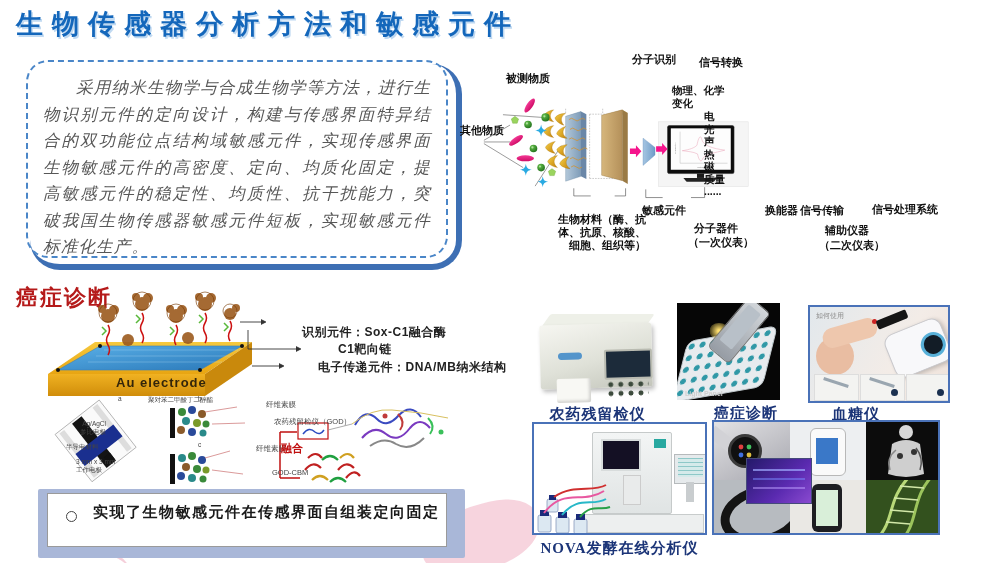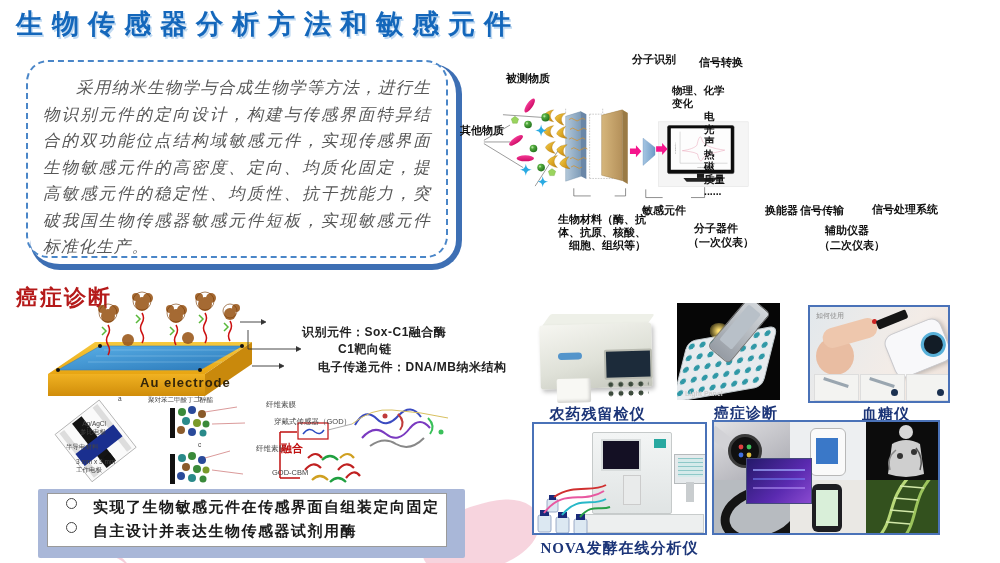--- a/index.html
+++ b/index.html
@@ -26,21 +26,21 @@
   .sec-title{font-size:22px;font-weight:bold;color:#b51a1a;letter-spacing:2px;}
   
   .tlbl{position:absolute;font-size:12px;font-weight:bold;color:#222;letter-spacing:.5px;}
   .tiny{position:absolute;font-size:6.5px;color:#444;line-height:1.2;white-space:pre-line;}
   .au{font-size:13px;font-weight:bold;color:#33250a;letter-spacing:1px;}
   .fusion{font-size:11px;font-weight:bold;color:#c01010;}
   
   .bullet-outer{left:38px;top:489px;width:427px;height:69px;background:#a9b7d8;border-radius:2px;}
   .bullet-inner{left:47px;top:493px;width:400px;height:54px;background:#ffffff;
                 border:1px solid #9a9a9a;padding:4px 0 0 12px;box-sizing:border-box;}
-  .bullet-row{display:flex;align-items:flex-start;height:24px;font-size:15px;font-weight:bold;
+  .bullet-row{display:flex;align-items:flex-end;height:24px;font-size:15px;font-weight:bold;
               color:#1a1a1a;letter-spacing:1.5px;}
   .bullet-circle{width:9px;height:9px;border:1.5px solid #444;border-radius:50%;
                  margin:0 16px 0 6px;flex:0 0 auto;background:#fff;}
   .pink-deco1{left:420px;top:505px;width:120px;height:65px;background:#f6cdd8;
               border-radius:62% 38% 55% 45%;transform:rotate(-14deg);opacity:.85;}
   .pink-deco2{left:40px;top:544px;width:90px;height:40px;border-top:5px solid #f3c4d2;
               border-radius:50%;transform:rotate(8deg);opacity:.8;}
   
   .cap{position:absolute;font-size:15px;font-weight:bold;color:#1c3578;text-align:center;
        font-family:"Liberation Serif",serif;letter-spacing:1px;}
@@ -430,48 +430,44 @@
       <path d="M330,482 q8,-8 16,0" stroke="#20a040"></path>
         <path d="M346,478 q8,-10 14,-2" stroke="#c02020"></path>
       <path d="M308,458 q8,-8 14,0" stroke="#c02020"></path>
         <path d="M340,458 q8,-8 14,0" stroke="#d0a020"></path>
     </g>
   </svg>
 
   <div class="tlbl" style="left:302px;top:324px">识别元件：Sox-C1融合酶</div>
   <div class="tlbl" style="left:338px;top:341px">C1靶向链</div>
   <div class="tlbl" style="left:318px;top:359px">电子传递元件：DNA/MB纳米结构</div>
-  <div class="abs au" style="left:140px;top:375px">Au electrode</div>
+  <div class="abs au" style="left:116px;top:375px">Au electrode</div>
   <div class="tiny" style="left:118px;top:395px">a</div>
   <div class="tiny" style="left:198px;top:395px">b</div>
   <div class="tiny" style="left:198px;top:441px">c</div>
   <div class="tiny" style="left:148px;top:396px">聚对苯二甲酸丁二醇酯</div>
   <div class="tiny" style="left:58px;top:420px;text-align:right;width:48px">Ag/AgCl
 参比电极</div>
   <div class="tiny" style="left:66px;top:443px">半导电材料</div>
   <div class="tiny" style="left:76px;top:458px">3 mm x 3 mm
 工作电极</div>
   <div class="tiny" style="left:266px;top:400px;font-size:7.5px">纤维素膜</div>
-  <div class="tiny" style="left:274px;top:417px;font-size:7.5px">穿戴式传感器（GOD）</div>
+  <div class="tiny" style="left:274px;top:417px;font-size:7.5px">农药残留检仪（GOD）</div>
   <div class="tiny" style="left:256px;top:444px;font-size:7.5px">纤维素膜</div>
   <div class="tiny" style="left:272px;top:468px;font-size:7.5px">GOD-CBM</div>
   <div class="abs fusion" style="left:281px;top:441px">融合</div>
 
   <div class="abs pink-deco1"></div>
   <div class="abs pink-deco2"></div>
 
   <div class="abs bullet-outer">
     <div class="abs bullet-inner" style="left:9px;top:4px">
       <div class="bullet-row">
         <span class="bullet-circle"></span>
         <span>实现了生物敏感元件在传感界面自组装定向固定</span>
-      </div>
-      <div class="bullet-row">
-        <span class="bullet-circle"></span>
-        <span>自主设计并表达生物传感器试剂用酶</span>
       </div>
     </div>
   </div>
 
 
   <div class="tile" style="left:530px;top:302px;width:135px;height:101px;background:#fff">
     <div class="abs pa-top"></div>
     <div class="abs pa-body">
       <div class="abs pa-screen"></div>
       <div class="abs pa-keys"></div>
@@ -504,21 +500,21 @@
       <div class="abs gl-thumb-mark"></div>
     </div>
     <div class="abs gl-thumb" style="left:50px">
       <div class="abs gl-thumb-mark"></div>
       <div class="abs gl-thumb-dot"></div>
     </div>
     <div class="abs gl-thumb" style="left:96px">
       <div class="abs gl-thumb-dot"></div>
     </div>
   </div>
-  <div class="cap" style="left:815px;top:405px;width:142px">血糖仪</div>
+  <div class="cap" style="left:785px;top:405px;width:142px">血糖仪</div>
 
   <div class="tile tile-bordered" style="left:532px;top:422px;width:175px;height:113px;background:#fff">
     <div class="abs nv-main">
       <div class="abs nv-screen"></div>
       <div class="abs nv-teal"></div>
       <div class="abs nv-slot"></div>
     </div>
     <div class="abs nv-monitor">
       <div class="abs nv-mscreen"></div>
     </div>

